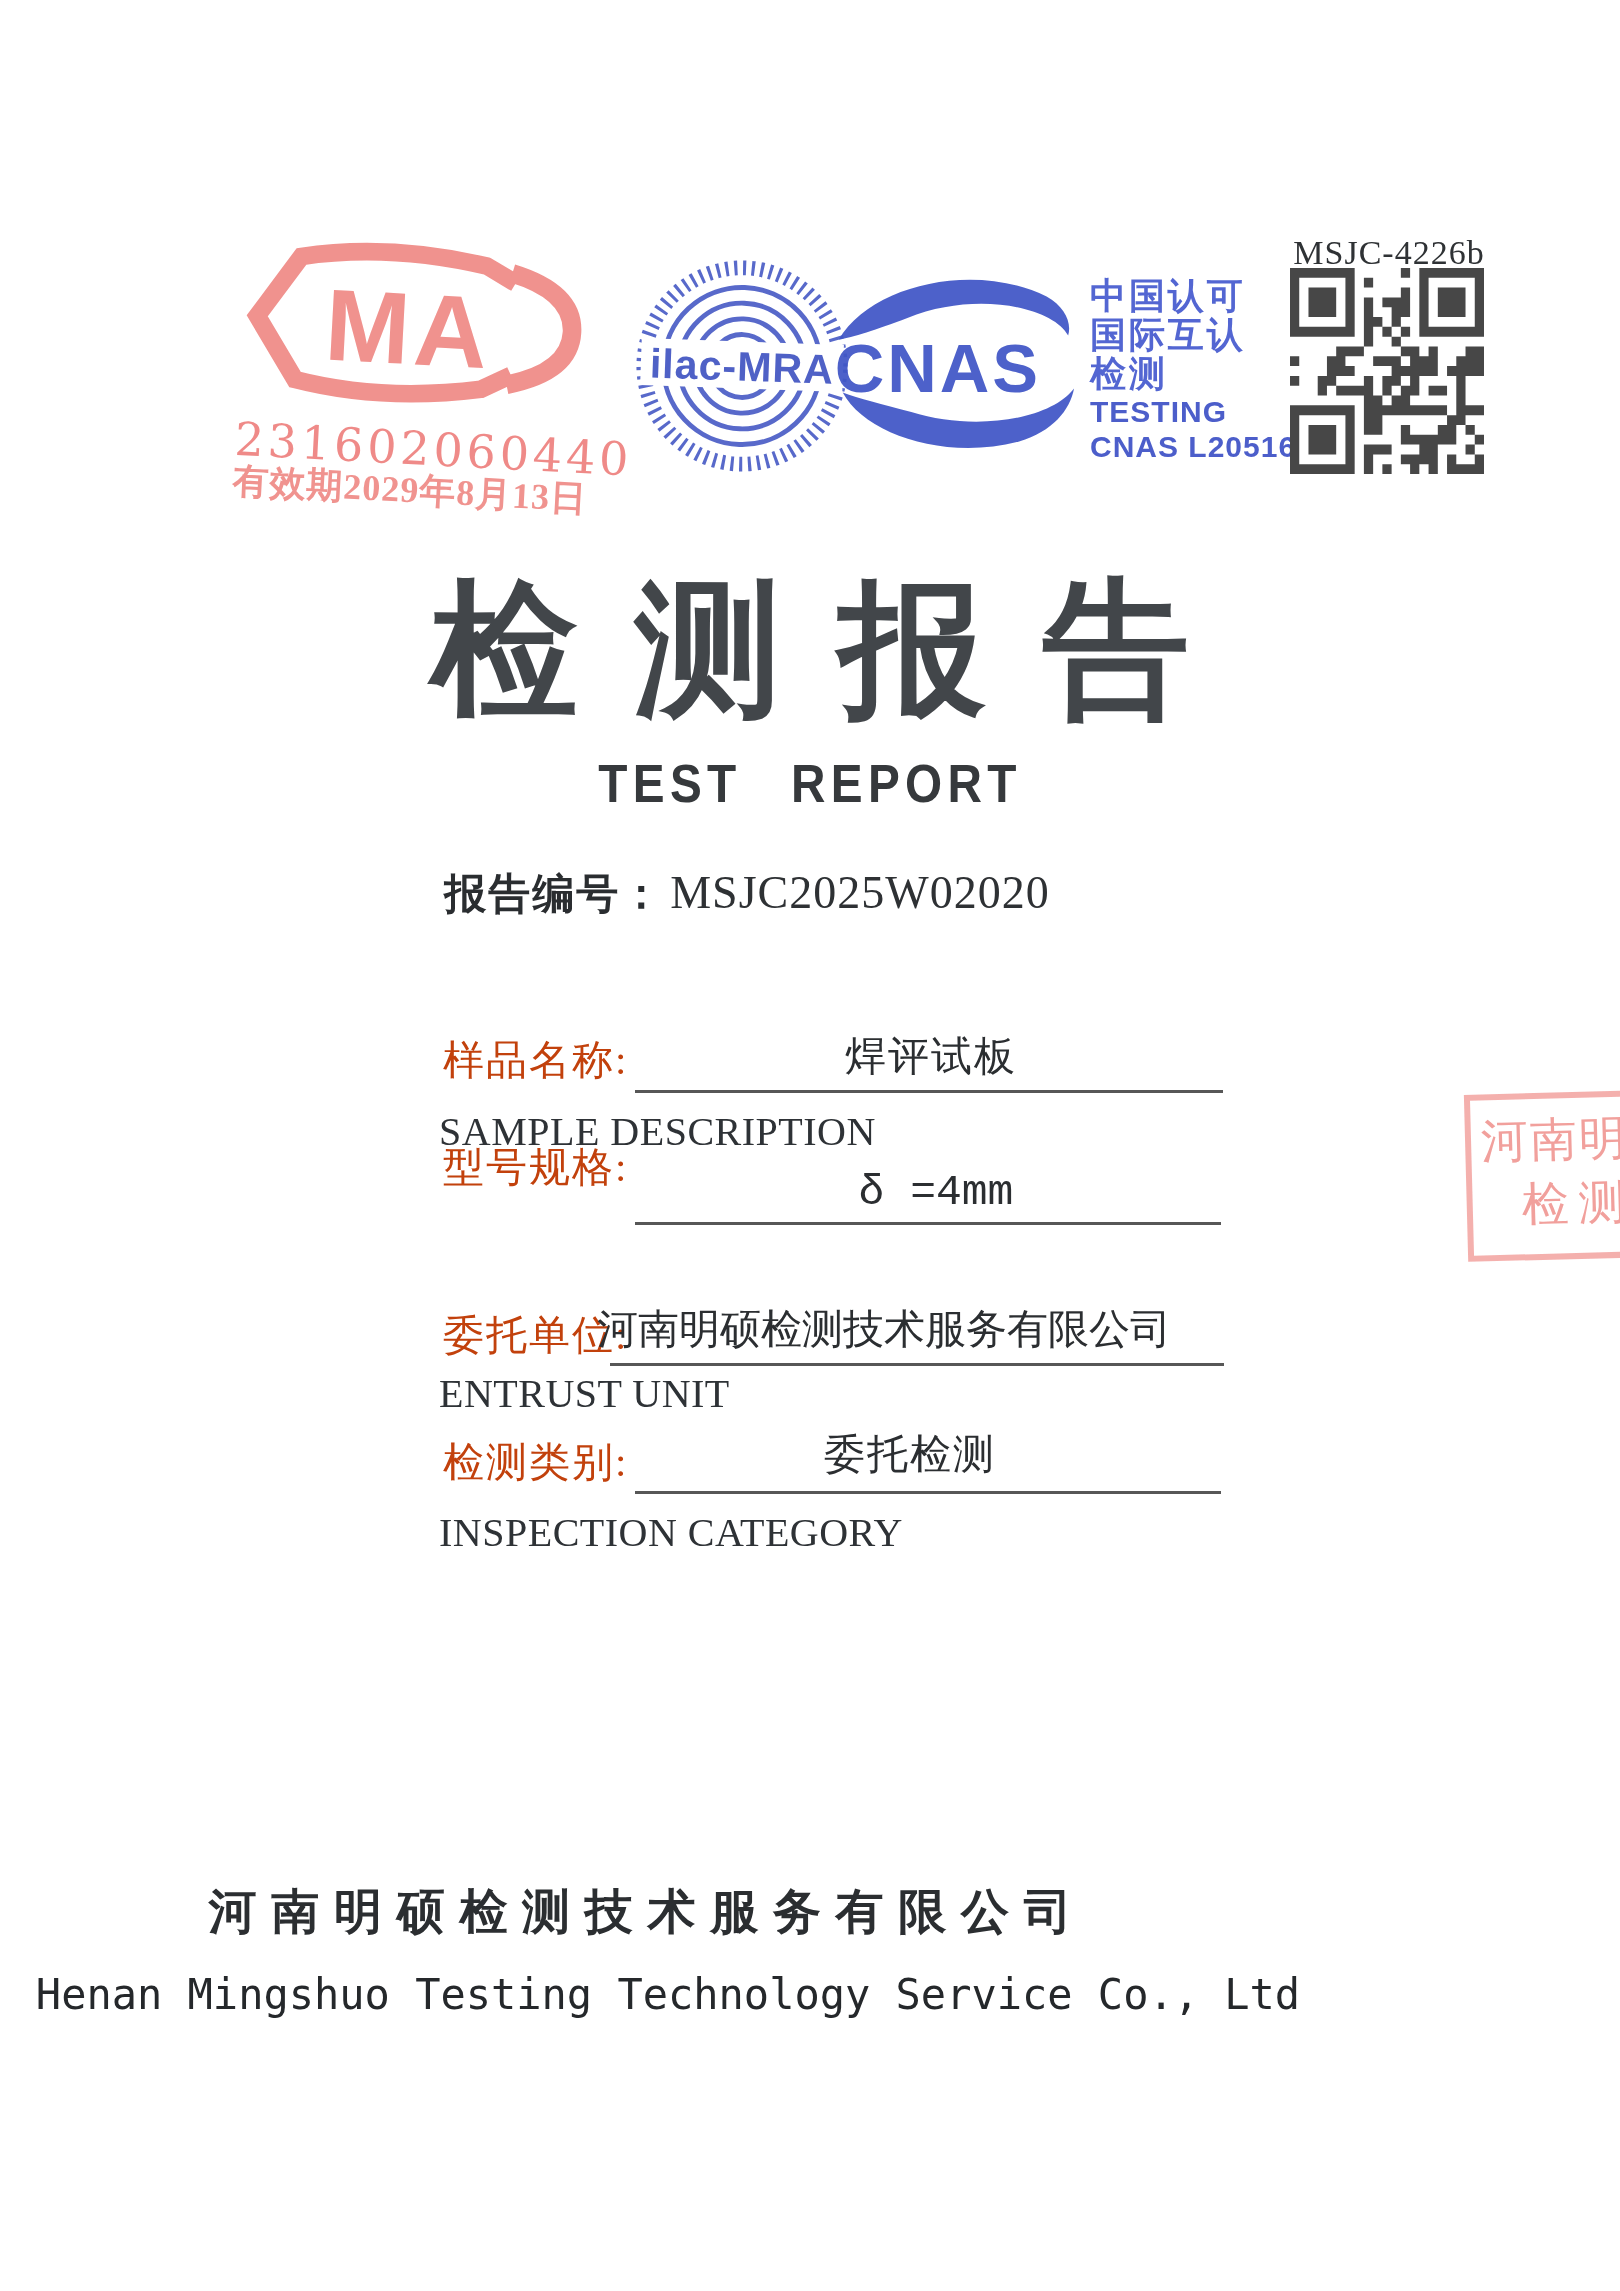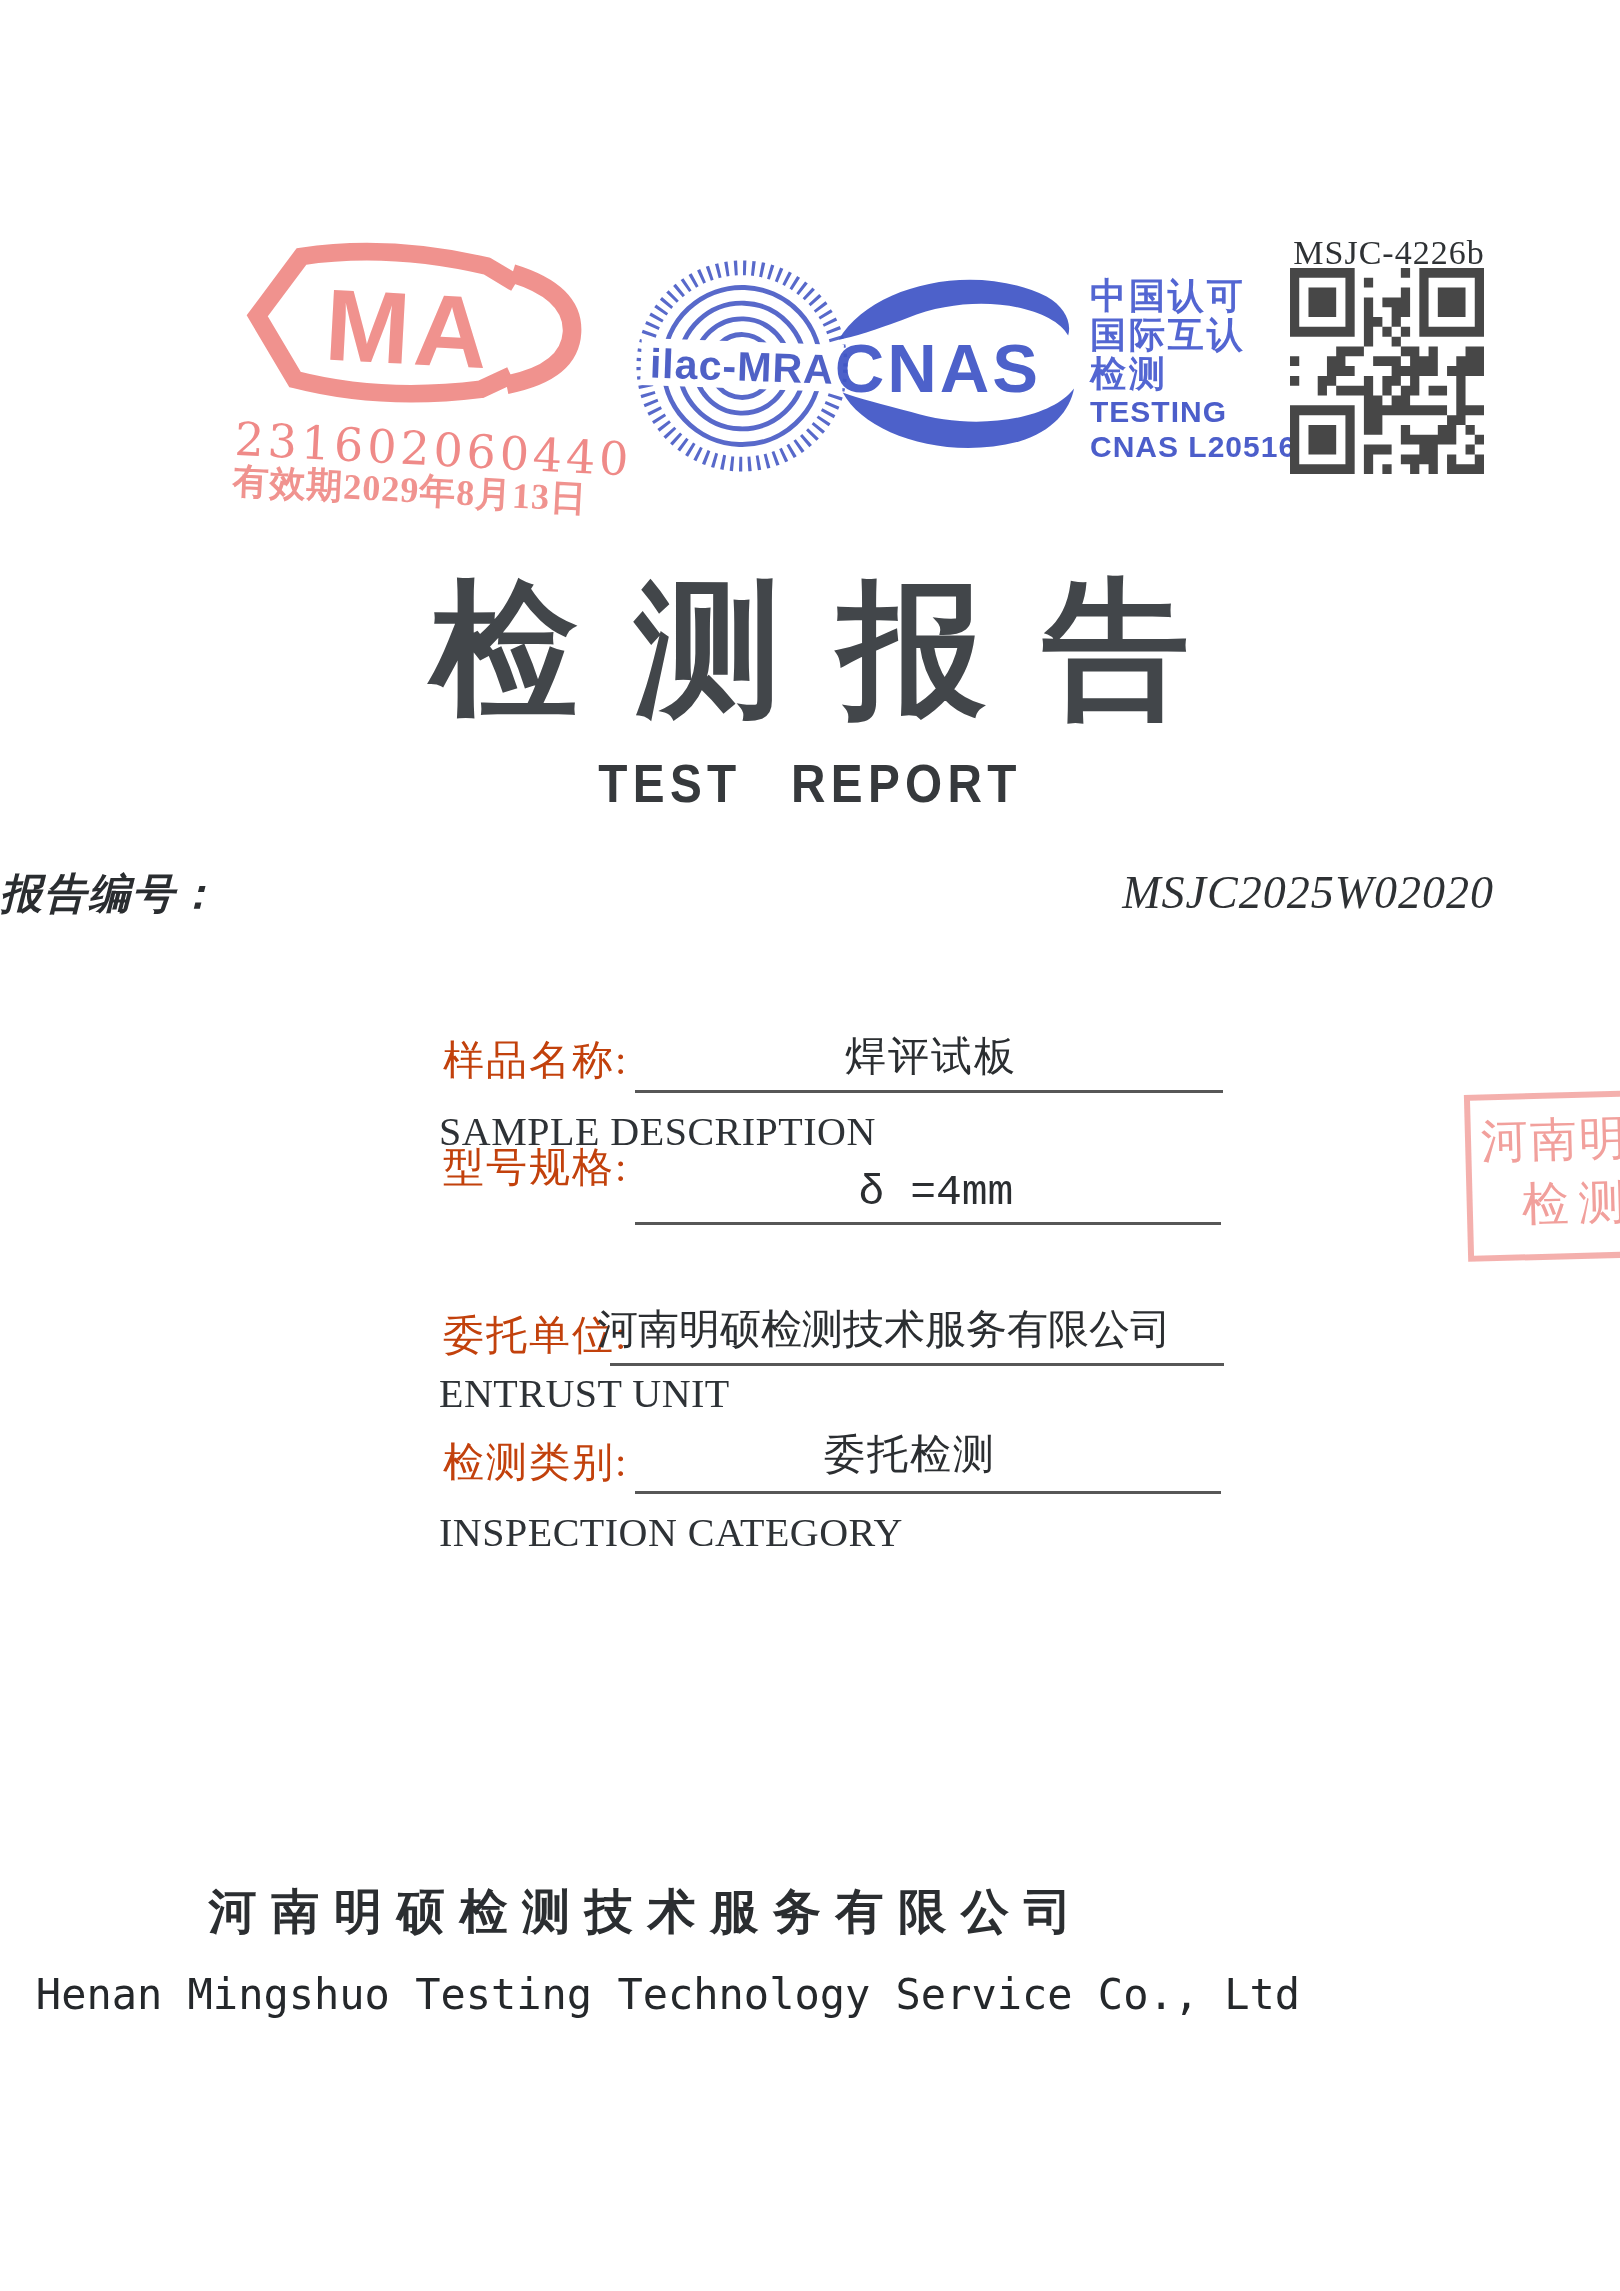--- a/index.html
+++ b/index.html
@@ -33,21 +33,21 @@
   .qr{left:1290px;top:268px;width:194px;height:206px;}
 
   
   .title{left:0;top:574px;width:1620px;display:flex;justify-content:center;gap:57px;
     font-size:147px;font-weight:bold;color:#42464a;line-height:1.05;}
   .title-en{left:0;top:753px;width:1620px;display:flex;justify-content:center;gap:55px;
     font-family:"Liberation Sans",sans-serif;font-weight:bold;font-size:53px;
     letter-spacing:5.9px;color:#36393c;transform:scaleX(.9);}
 
   
-  .repno{left:0;top:866px;width:1494px;display:flex;justify-content:space-between;align-items:baseline;gap:5.9px;font-style:italic;}
+  .repno{left:0;top:866px;width:1494px;display:flex;justify-content:center;align-items:baseline;gap:5.9px;}
   .repno .lab{font-size:42px;font-weight:bold;color:#2a2d30;letter-spacing:2px;}
   .repno .val{font-family:"Liberation Serif",serif;font-size:46px;color:#2e3134;letter-spacing:1px;}
 
   
   .flabel{left:443px;font-size:41px;color:#c2410c;letter-spacing:2px;font-weight:500;white-space:nowrap;}
   .fvalue{font-size:41px;color:#2b2e31;letter-spacing:2px;transform:translateX(-50%);white-space:nowrap;}
   .fline{height:2.9px;background:#3a3a3a;opacity:.85;}
   .fcap{left:439px;font-family:"Liberation Serif",serif;font-size:40px;color:#2e3236;
     letter-spacing:0.5px;white-space:nowrap;}
 

